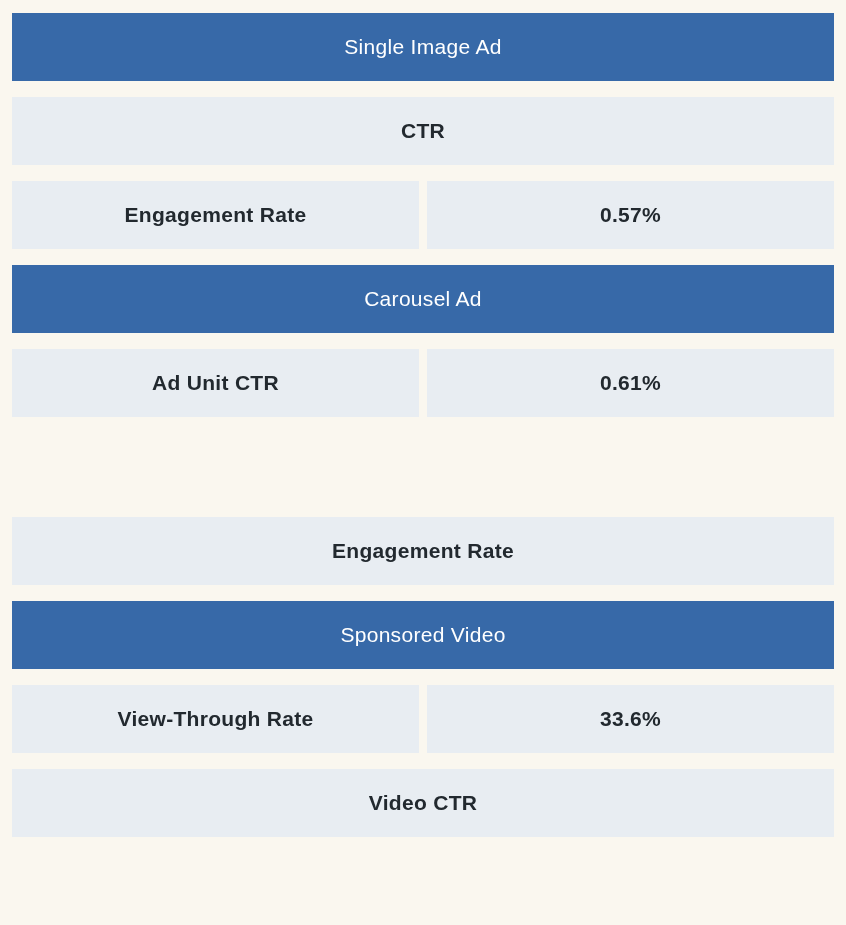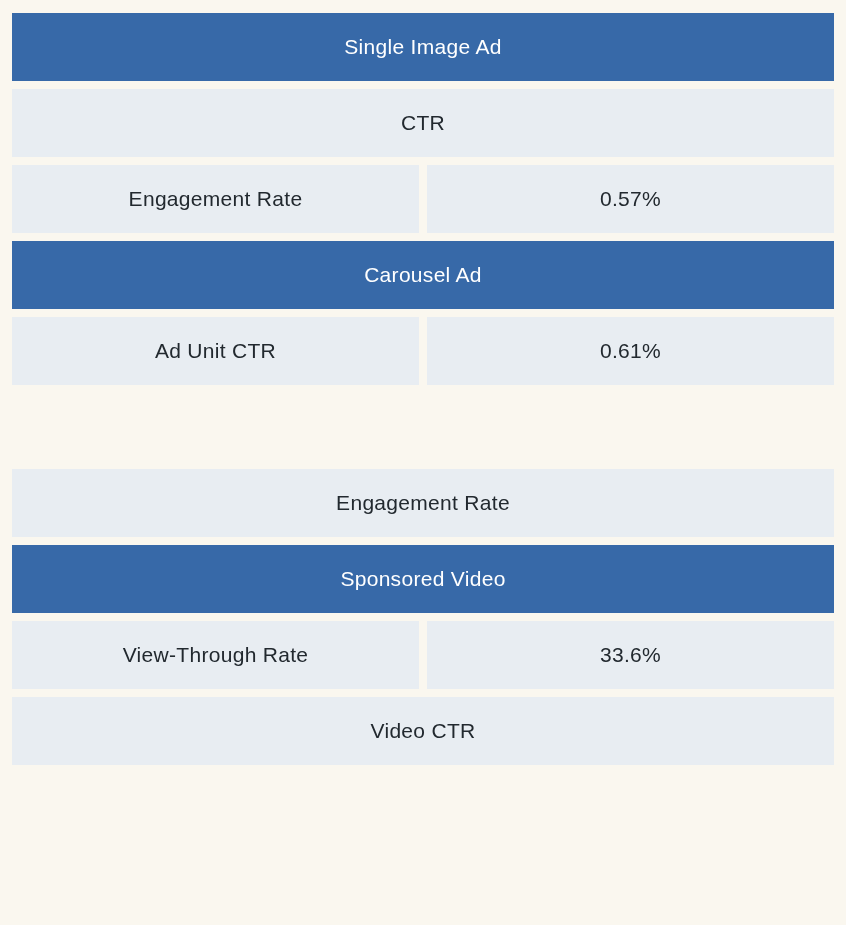--- a/index.html
+++ b/index.html
@@ -13,21 +13,21 @@
     font-family: "Liberation Sans", sans-serif;
     overflow: hidden;
   }
   .stats-table {
     box-sizing: border-box;
     width: 846px;
     height: 925px;
     padding: 13px 12px 8px 12px;
     display: flex;
     flex-direction: column;
-    gap: 8px;
+    gap: 16px;
   }
   .band {
     height: 68px;
     flex: 0 0 68px;
   }
   .section-header {
     background: #3769a8;
     color: #ffffff;
     display: flex;
     align-items: center;
@@ -41,20 +41,21 @@
   }
   .cell {
     flex: 1 1 0;
     background: #e8edf2;
     color: #22292f;
     display: flex;
     align-items: center;
     justify-content: center;
     font-size: 21px;
     letter-spacing: 0.3px;
+    font-weight: bold;
   }
 </style>
 </head>
 <body>
 
 <div class="stats-table">
 
   <div class="band section-header">
     <span>Single Image Ad</span>
   </div>

